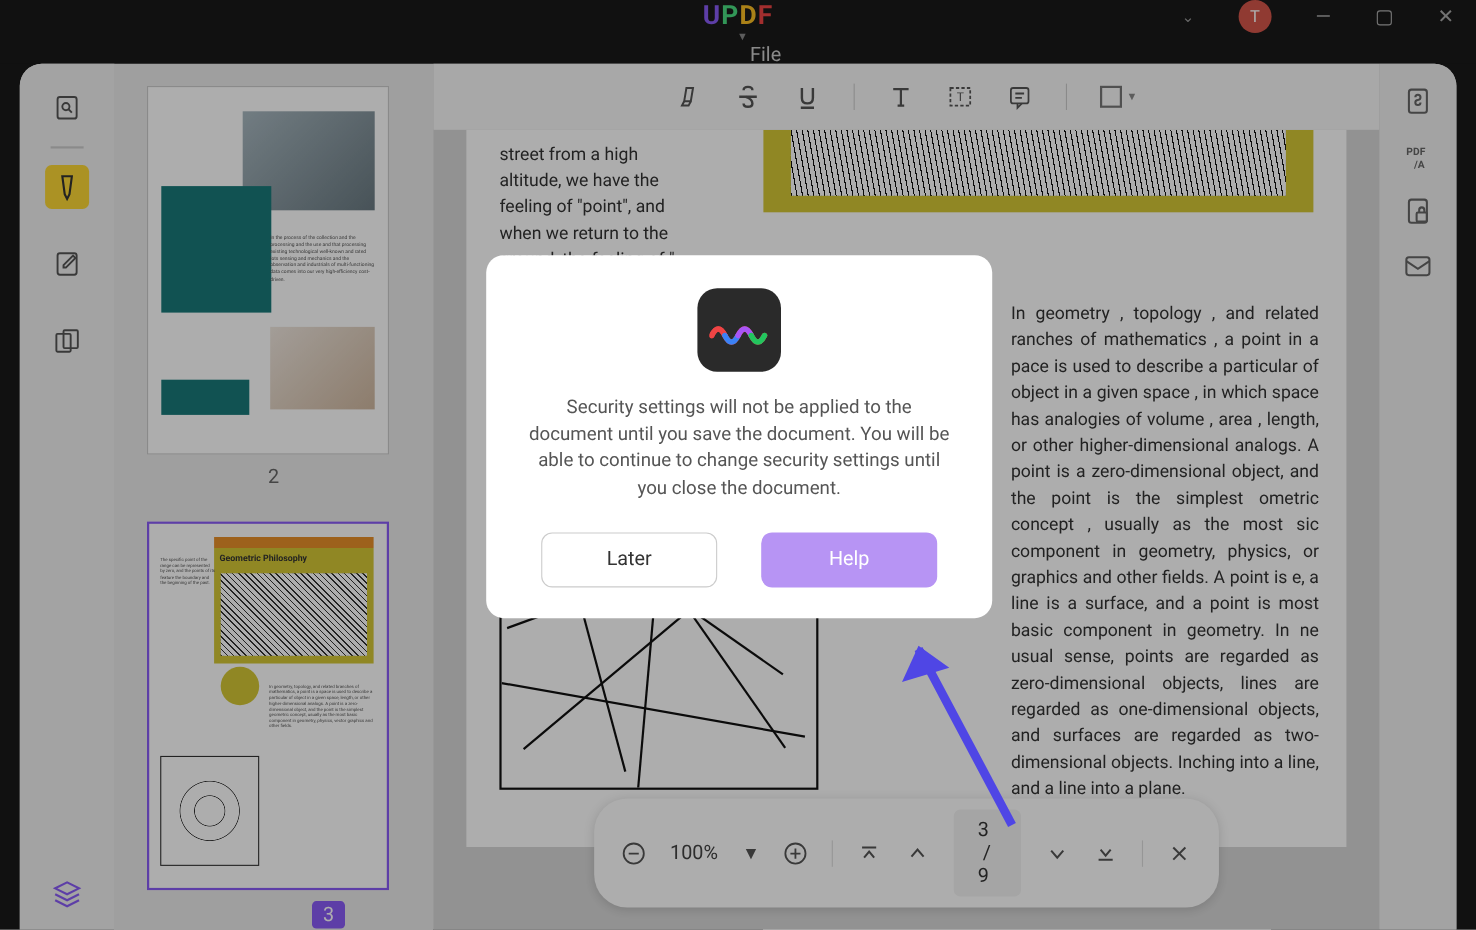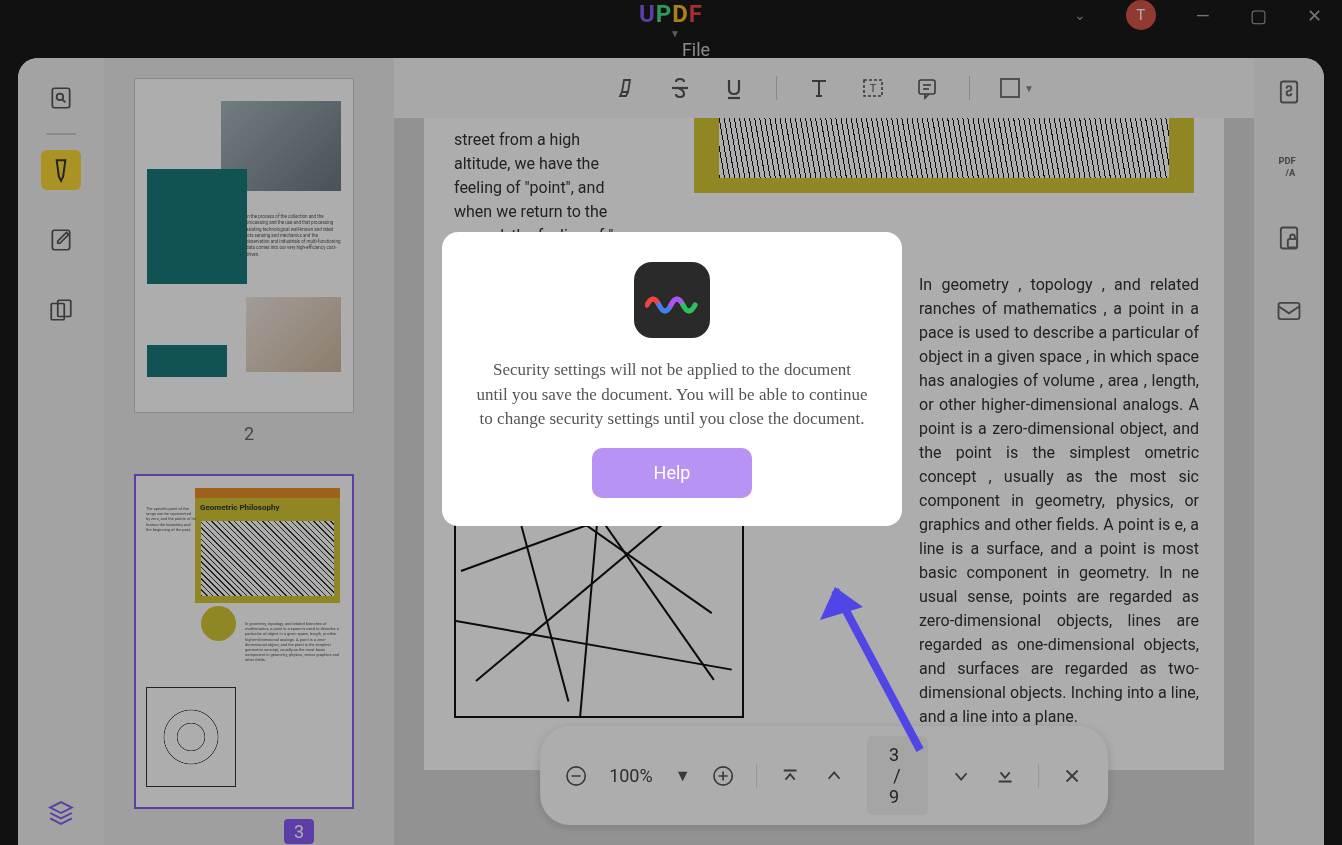--- a/index.html
+++ b/index.html
@@ -81,31 +81,31 @@
 
 
 .bottom-nav { position: absolute; bottom: 20px; left: 50%; transform: translateX(-50%); background: white; border-radius: 30px; padding: 10px 25px; display: flex; align-items: center; gap: 22px; box-shadow: 0 2px 10px rgba(0,0,0,0.15); z-index: 5; }
 .nav-btn { cursor: pointer; color: #555; display: flex; align-items: center; }
 .nav-btn svg { width: 22px; height: 22px; }
 .zoom-text { font-size: 18px; color: #444; }
 .nav-divider { width: 1px; height: 24px; background: #ddd; }
 .page-counter { background: #f3f3f3; padding: 8px 22px; border-radius: 6px; font-size: 18px; color: #333; }
 
 
-.right-toolbar { width: 70px; background: #f0f0f0; border-radius: 0 20px 0 0; padding-top: 20px; display: flex; flex-direction: column; align-items: center; gap: 41px; }
+.right-toolbar { width: 70px; background: #f0f0f0; border-radius: 0 20px 0 0; padding-top: 20px; display: flex; flex-direction: column; align-items: center; gap: 18px; }
 .right-toolbar svg { width: 28px; height: 28px; }
 .rt-btn { cursor: pointer; color: #666; }
 
 
 .modal-overlay { position: absolute; inset: 0; background: rgba(0,0,0,0.32); z-index: 50; }
 .modal { position: absolute; top: 232px; left: 442px; width: 460px; background: white; border-radius: 16px; padding: 30px 30px 28px; z-index: 60; text-align: center; }
 .modal-icon { width: 76px; height: 76px; background: #2a2a2a; border-radius: 18px; margin: 0 auto 20px; display: flex; align-items: center; justify-content: center; }
 .modal-icon svg { width: 54px; height: 30px; }
 .modal-title { font-size: 20px; font-weight: 600; color: #222; line-height: 1.3; margin-bottom: 14px; }
-.modal-desc { font-size: 17px; color: #555; line-height: 1.45; margin-bottom: 16px; padding: 0 4px; font-family: Liberation Serif, serif; }
+.modal-desc { font-size: 17px; color: #555; line-height: 1.45; margin-bottom: 27px; padding: 0 4px; }
 .modal-buttons { display: flex; gap: 40px; justify-content: center; }
 .modal-btn { width: 160px; height: 50px; border-radius: 10px; font-size: 18px; cursor: pointer; border: none; display: flex; align-items: center; justify-content: center; }
 .modal-btn.later { background: white; border: 1px solid #ccc; color: #333; }
 .modal-btn.save { background: #b794f4; color: white; }
 
 
 .arrow { position: absolute; top: 585px; left: 815px; z-index: 70; color: #4f46e5; }
 </style>
 </head>
 <body>
@@ -337,20 +337,21 @@
     <svg viewBox="0 0 54 30">
         <path d="M2 20 Q8 8 14 20 Q20 32 26 20 Q32 8 38 20 Q44 32 50 20" fill="none" stroke-width="5" stroke-linecap="round" stroke="#ef4444"></path>
         <path d="M2 20 Q8 8 14 20" fill="none" stroke-width="5" stroke-linecap="round" stroke="#ef4444"></path>
         <path d="M14 20 Q20 32 26 20" fill="none" stroke-width="5" stroke-linecap="round" stroke="#3b82f6"></path>
         <path d="M26 20 Q32 8 38 20" fill="none" stroke-width="5" stroke-linecap="round" stroke="#a855f7"></path>
         <path d="M38 20 Q44 32 50 20" fill="none" stroke-width="5" stroke-linecap="round" stroke="#22c55e"></path>
       </svg>
   </div>
   <div class="modal-desc">Security settings will not be applied to the document until you save the document. You will be able to continue to change security settings until you close the document.</div>
   <div class="modal-buttons">
+    <button class="modal-btn later">Later</button>
     <button class="modal-btn save">Help</button>
   </div>
 </div>
 
 <div class="arrow">
   <svg width="120" height="180" viewBox="0 0 120 180">
       <path d="M20 5 L105 165" stroke="#4f46e5" stroke-width="8" fill="none"></path>
       <path d="M5 35 L20 2 L48 22 Z" fill="#4f46e5"></path>
     </svg>
 </div>

